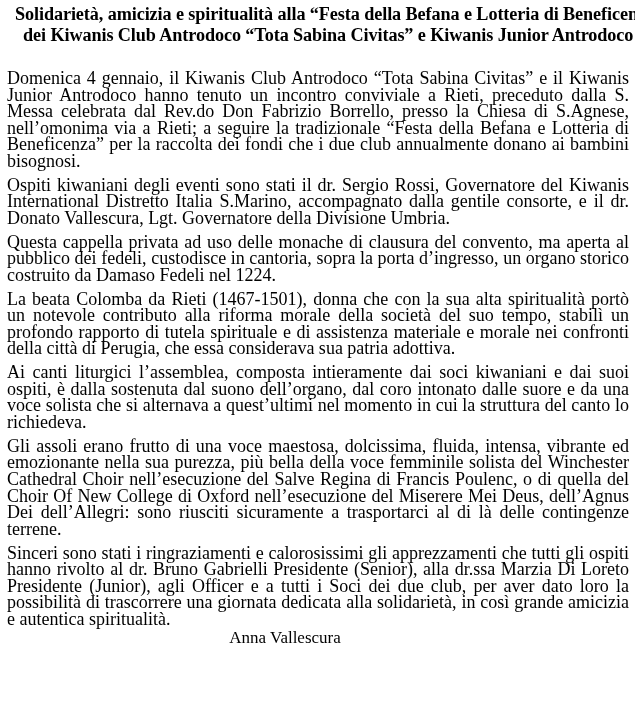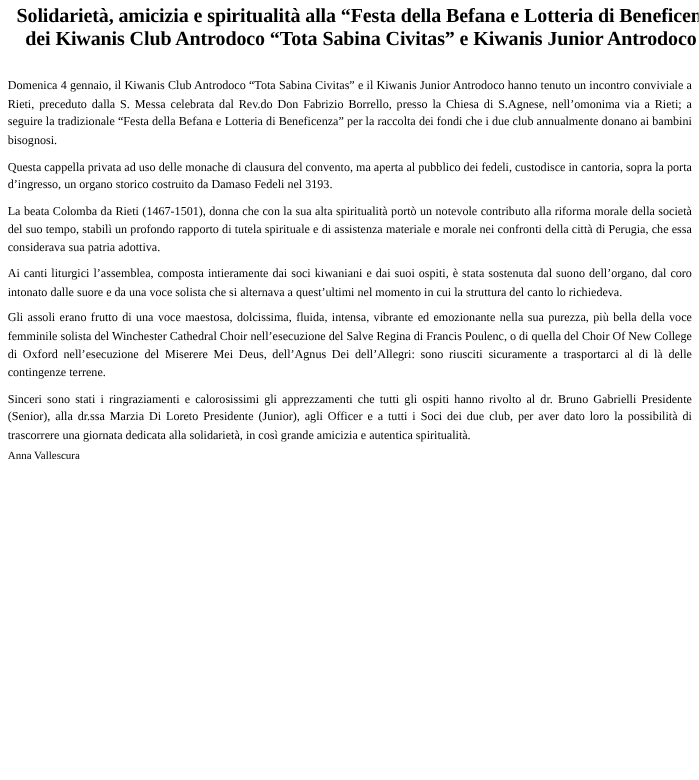--- a/index.html
+++ b/index.html
@@ -31,45 +31,46 @@
     }
     .title .line2 {
       display: block;
       padding-left: 8px;
       text-align: center;
     }
     .body {
       margin-top: 24px;
     }
     .para {
-      font-size: 11px;
+      font-size: 18px;
       line-height: 16.6px;
       text-align: justify;
       margin: 0 0 7.2px 0;
       hyphens: none;
     }
     .signature {
-      font-size: 10px;
+      font-size: 17px;
       line-height: 16px;
-      text-align: left;
+      text-align: center;
       margin: 0;
       padding-right: 66px;
     }
   </style>
 </head>
 <body>
 
 <div class="page">
   <h1 class="title">
     <span class="line1">Solidarietà, amicizia e spiritualità alla “Festa della Befana e Lotteria di Beneficenza”</span>
     <span class="line2">dei  Kiwanis Club Antrodoco “Tota Sabina Civitas” e Kiwanis Junior Antrodoco</span>
   </h1>
 
   <div class="body">
     <p class="para">Domenica 4 gennaio, il Kiwanis Club Antrodoco “Tota Sabina Civitas” e il Kiwanis Junior Antrodoco hanno tenuto un incontro conviviale a Rieti, preceduto dalla S. Messa celebrata dal Rev.do Don Fabrizio Borrello, presso la Chiesa di S.Agnese, nell’omonima via a Rieti; a seguire la tradizionale “Festa della Befana e Lotteria di Beneficenza” per la raccolta dei fondi che i due club annualmente donano ai bambini bisognosi.</p>
-    <p class="para">Questa cappella privata ad uso delle monache di clausura del convento, ma aperta al pubblico dei fedeli, custodisce in cantoria, sopra la porta d’ingresso, un organo storico costruito da Damaso Fedeli nel 3193.</p>
+    <p class="para">Ospiti kiwaniani degli eventi sono stati il dr. Sergio Rossi, Governatore del Kiwanis International Distretto Italia S.Marino, accompagnato dalla gentile consorte, e il dr. Donato Vallescura, Lgt. Governatore della Divisione Umbria.</p>
+    <p class="para">Questa cappella privata ad uso delle monache di clausura del convento, ma aperta al pubblico dei fedeli, custodisce in cantoria, sopra la porta d’ingresso, un organo storico costruito da Damaso Fedeli nel 1224.</p>
     <p class="para">La beata Colomba da Rieti (1467-1501), donna che con la sua alta spiritualità portò un notevole contributo alla riforma morale della società del suo tempo, stabilì un profondo rapporto di tutela spirituale e di assistenza materiale e morale nei confronti della città di Perugia, che essa considerava sua patria adottiva.</p>
-    <p class="para">Ai canti liturgici l’assemblea, composta intieramente dai soci kiwaniani e dai suoi ospiti, è stata sostenuta dal suono dell’organo, dal coro intonato dalle suore e da una voce solista che si alternava a quest’ultimi nel momento in cui la struttura del canto lo richiedeva.</p>
+    <p class="para">Ai canti liturgici l’assemblea, composta intieramente dai soci kiwaniani e dai suoi ospiti, è dalla sostenuta dal suono dell’organo, dal coro intonato dalle suore e da una voce solista che si alternava a quest’ultimi nel momento in cui la struttura del canto lo richiedeva.</p>
     <p class="para">Gli assoli erano frutto di una voce maestosa, dolcissima, fluida, intensa, vibrante ed emozionante nella sua purezza, più bella della voce femminile solista del Winchester Cathedral Choir nell’esecuzione del Salve Regina di Francis Poulenc, o di quella del Choir Of New College di Oxford nell’esecuzione del Miserere Mei Deus,  dell’Agnus Dei dell’Allegri: sono riusciti sicuramente a trasportarci al di là delle contingenze terrene.</p>
     <p class="para" style="margin-bottom:2px;">Sinceri sono stati i ringraziamenti e calorosissimi gli apprezzamenti che tutti gli ospiti hanno rivolto al dr. Bruno Gabrielli Presidente (Senior), alla  dr.ssa Marzia Di Loreto Presidente (Junior), agli Officer e a tutti i Soci dei due club, per aver dato loro la possibilità di trascorrere una giornata dedicata alla solidarietà, in così grande amicizia e autentica spiritualità.</p>
     <p class="signature">Anna Vallescura</p>
   </div>
 </div>
 
 </body></html>

